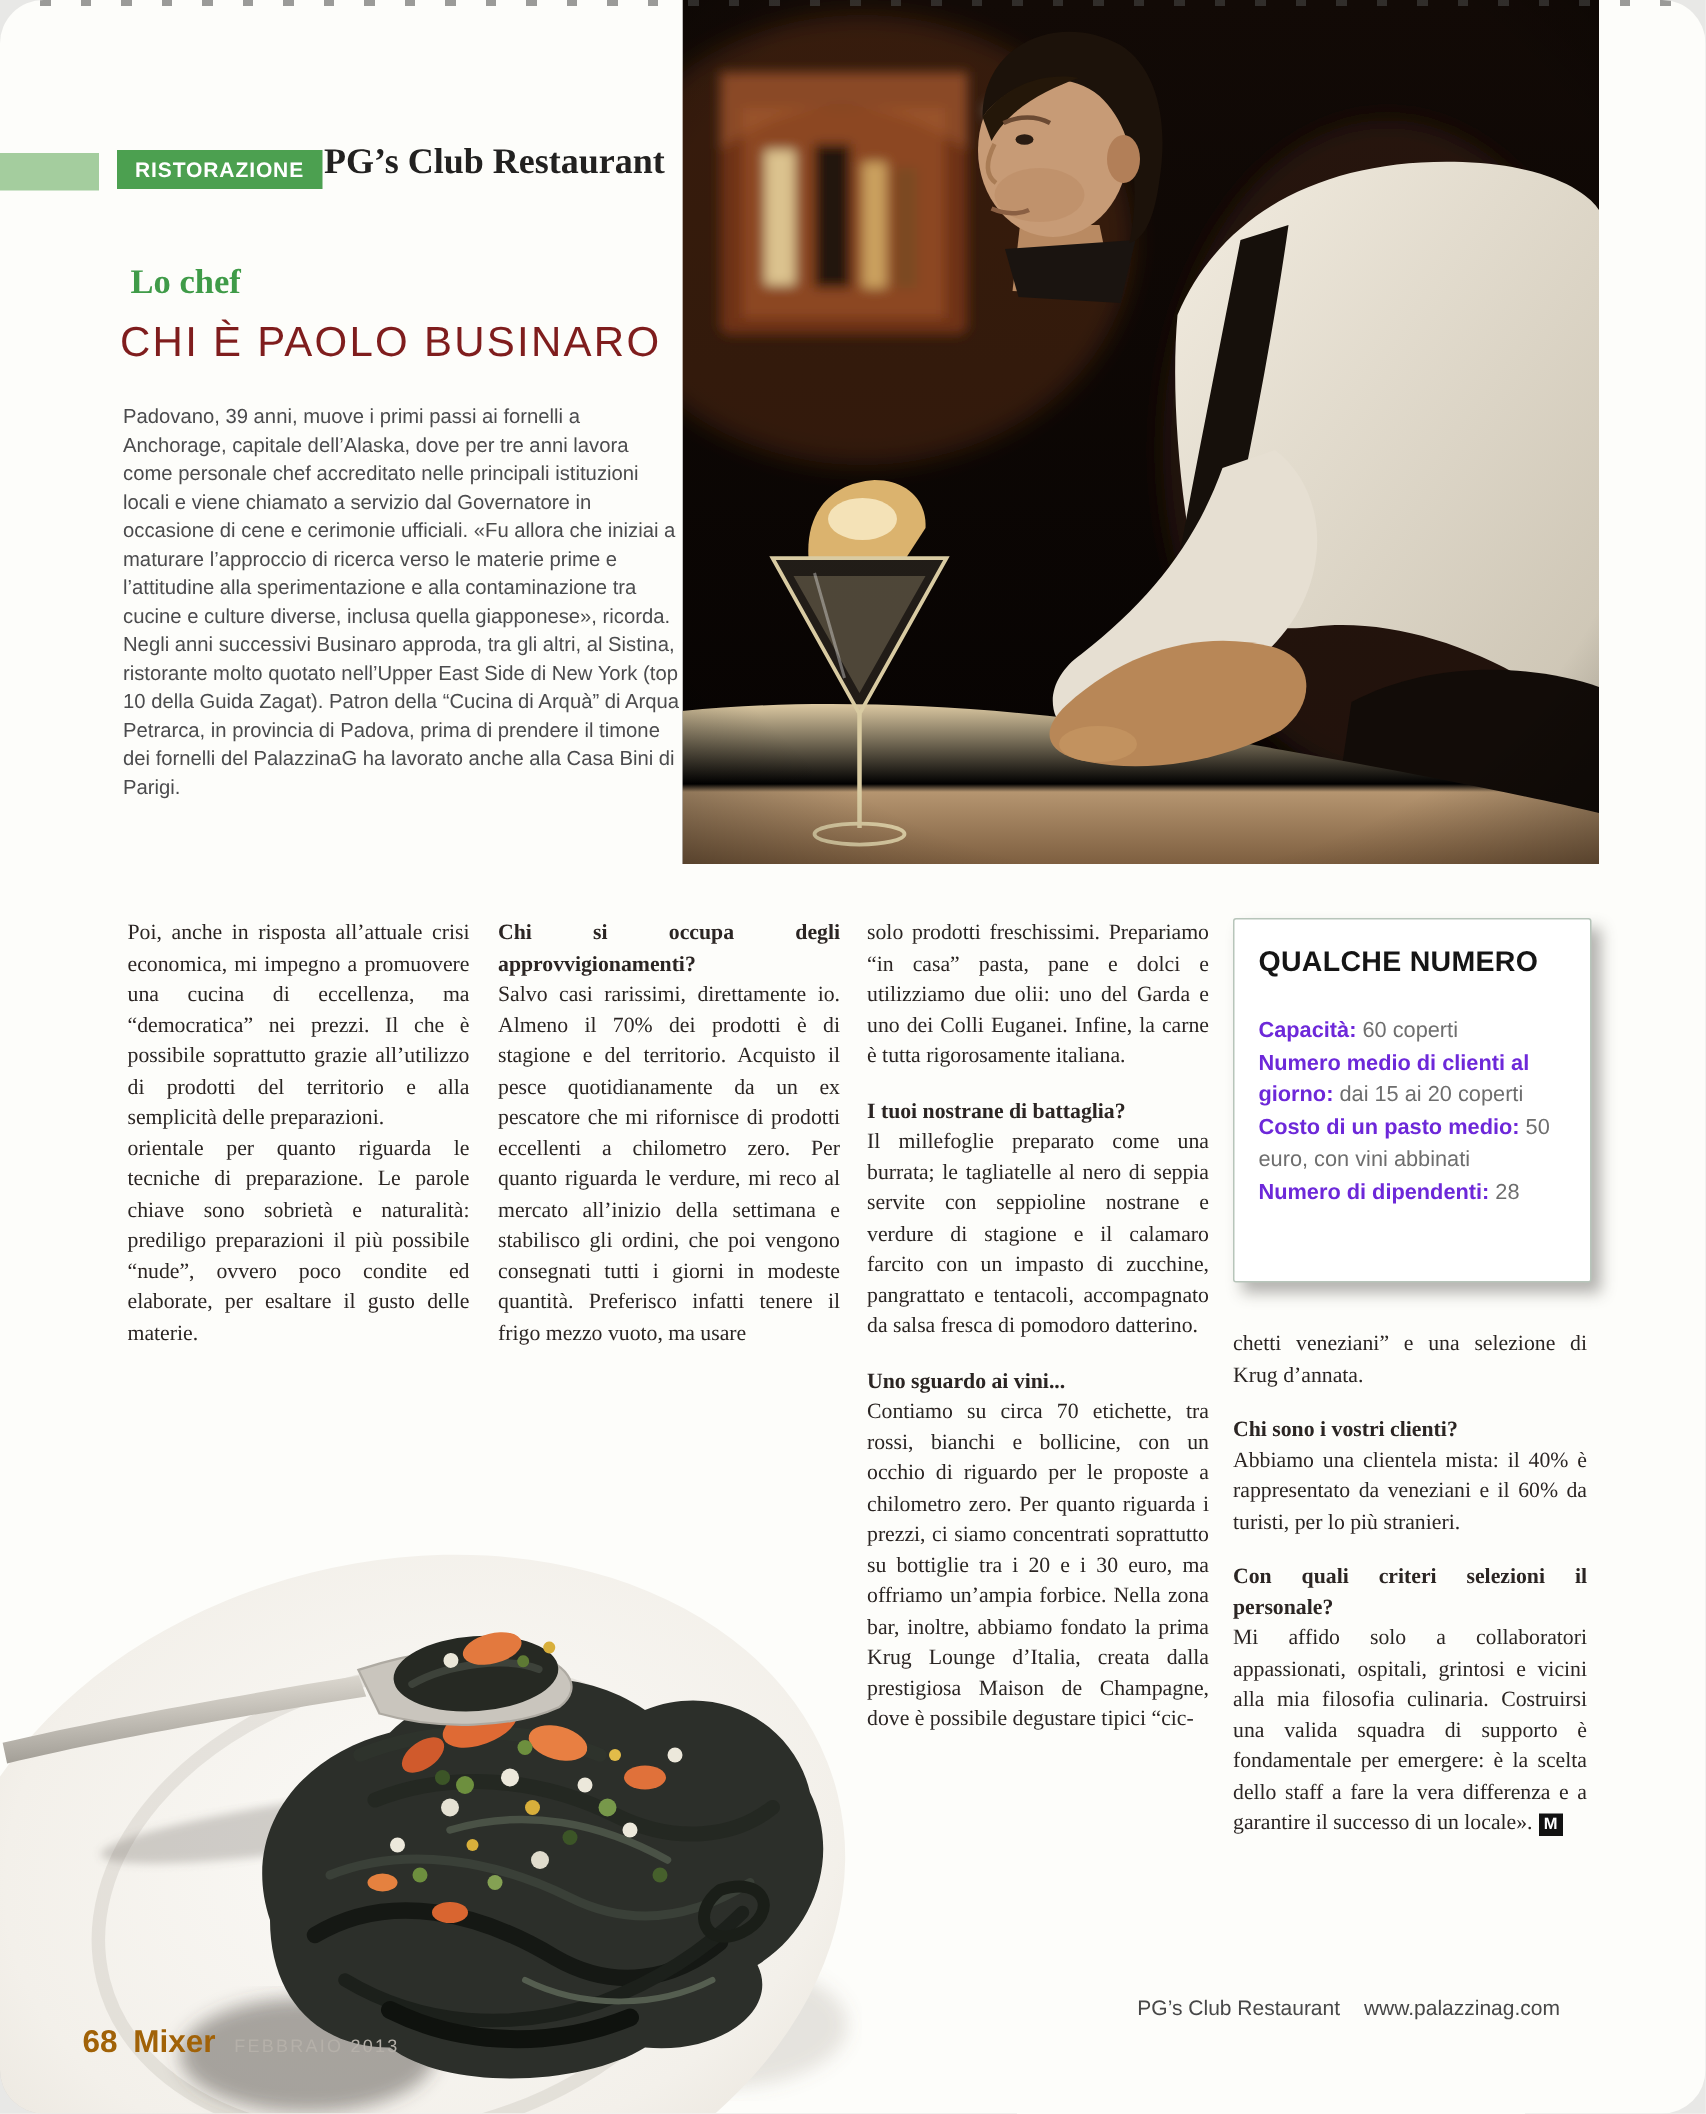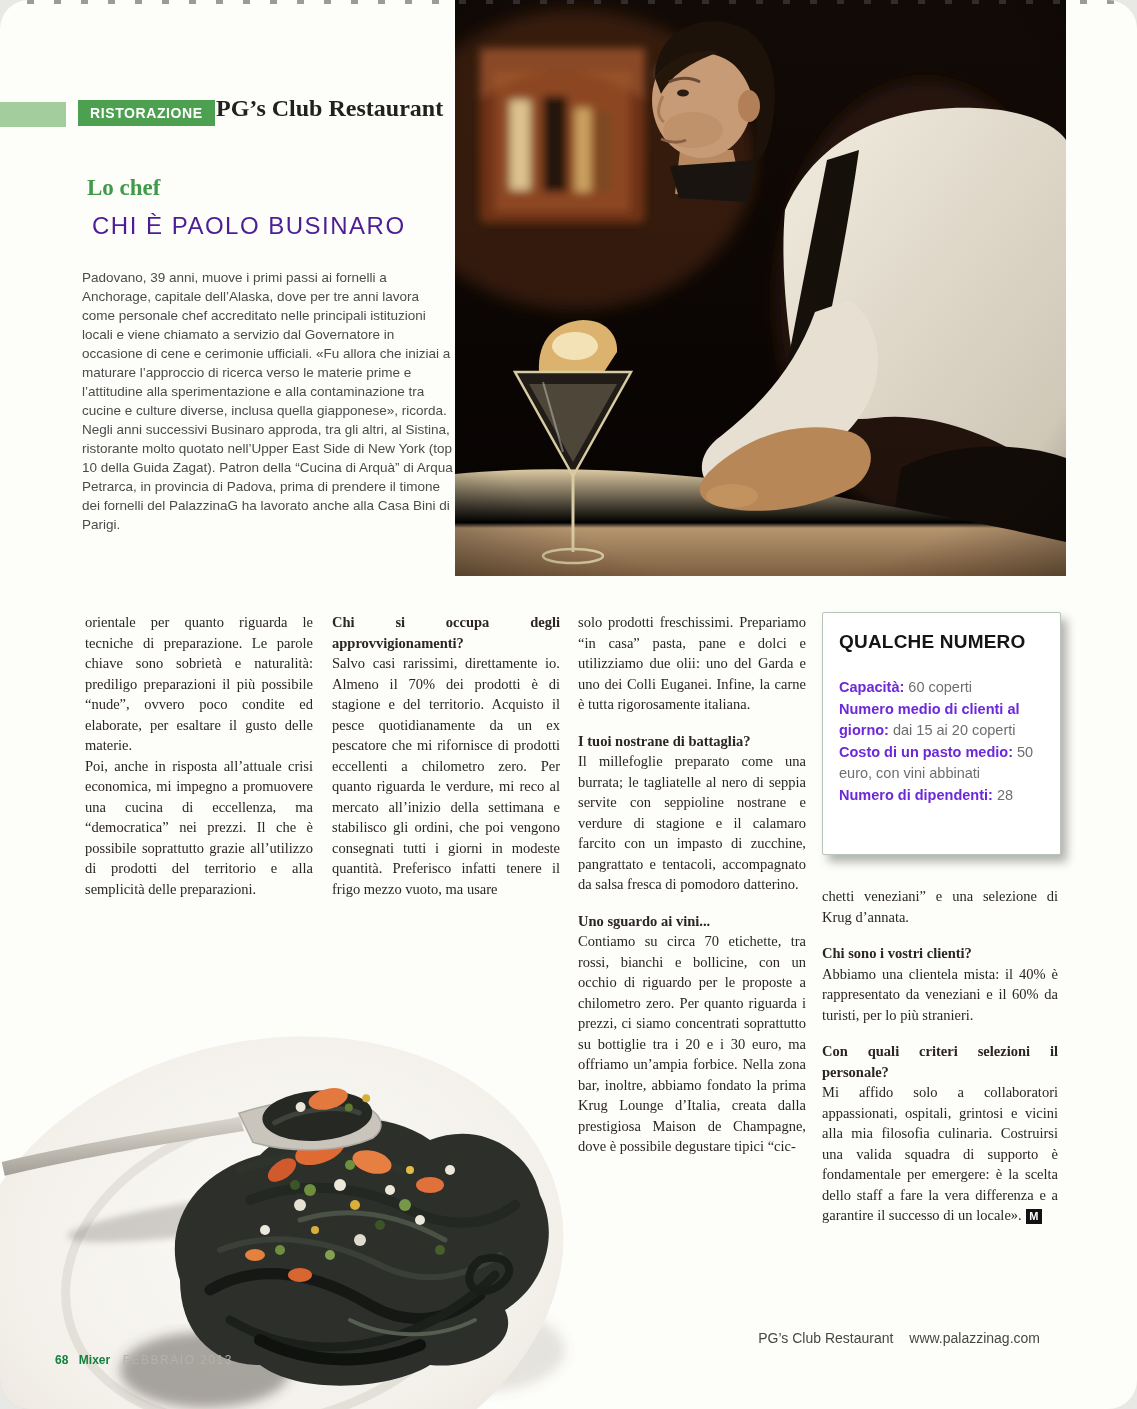--- a/index.html
+++ b/index.html
@@ -27,23 +27,23 @@
   }
   .page-title{
     position:absolute; left:216px; top:95px; z-index:4;
     font-family:"Liberation Serif",serif; font-weight:bold; font-size:24px; color:#222120;
   }
   .kicker{
     position:absolute; left:87px; top:175px;
     font-family:"Liberation Serif",serif; font-weight:bold; font-size:23px; color:#3f9b48;
   }
   .headline{
-    position:absolute; left:92px; top:212px;
-    font-family:"Liberation Sans",sans-serif; font-weight:400; font-size:24px;
-    letter-spacing:1.5px; color:#4c1d95;
+    position:absolute; left:80px; top:212px;
+    font-family:"Liberation Sans",sans-serif; font-weight:400; font-size:28px;
+    letter-spacing:1.5px; color:#7f1d1d;
   }
   .intro{
     position:absolute; left:82px; top:268px; width:372px;
     font-family:"Liberation Sans",sans-serif; font-size:13.5px; line-height:19px; color:#4b4b4d;
   }
   
   .col{position:absolute; top:612px; width:228px; font-size:14.5px; line-height:20.5px;
        text-align:justify; color:#2b2523;}
   .col p{margin:0;}
   .col .qhead{font-weight:bold; margin-top:16px;}
@@ -67,21 +67,21 @@
     font-weight:bold; font-size:19px; color:#151515; letter-spacing:.2px; margin:2px 0 24px 0;
   }
   .nb-item{font-size:14.5px; line-height:21.5px;}
   .nb-item b{color:#6d28d9;}
   .nb-item .nb-value{color:#6e6e6e;}
   
   .footer-left{
     position:absolute; left:55px; top:1350px; z-index:5;
     font-family:"Liberation Sans",sans-serif;
   }
-  .footer-left .pn, .footer-left .mag{font-weight:bold; font-size:12px; color:#15803d;}
+  .footer-left .pn, .footer-left .mag{font-weight:bold; font-size:21px; color:#a16207;}
   .footer-left .mag{margin-left:6px;}
   .footer-left .issue{font-size:12px; color:#b5b0a9; letter-spacing:1.5px; margin-left:8px;}
   .footer-right{
     position:absolute; left:700px; top:1330px; width:340px; text-align:right; z-index:4;
     font-family:"Liberation Sans",sans-serif; font-size:14px; color:#474747;
   }
   .footer-right .url{margin-left:12px;}
 </style>
 </head>
 <body>
@@ -167,22 +167,22 @@
 
   <div class="cat-strip"></div>
   <div class="cat-badge">RISTORAZIONE</div>
   <div class="page-title">PG’s Club Restaurant</div>
 
   <div class="kicker">Lo chef</div>
   <div class="headline">CHI È PAOLO BUSINARO</div>
   <div class="intro">Padovano, 39 anni, muove i primi passi ai fornelli a Anchorage, capitale dell’Alaska, dove per tre anni lavora come personale chef accreditato nelle principali istituzioni locali e viene chiamato a servizio dal Governatore in occasione di cene e cerimonie ufficiali.  «Fu allora che iniziai a maturare l’approccio di ricerca verso le materie prime e l’attitudine alla sperimentazione e alla contaminazione tra cucine e culture diverse, inclusa quella giapponese», ricorda. Negli anni successivi Businaro approda, tra gli altri, al Sistina, ristorante molto quotato nell’Upper East Side di New York (top 10 della Guida Zagat). Patron della “Cucina di Arquà” di Arqua Petrarca, in provincia di Padova, prima di prendere il timone dei fornelli del PalazzinaG ha lavorato anche alla Casa Bini di Parigi.</div>
 
   <div class="col" id="col1">
+    <p>Poi, anche in risposta all’attuale crisi economica, mi impegno a promuovere una cucina di eccellenza, ma “democratica” nei prezzi. Il che è possibile soprattutto grazie all’utilizzo di prodotti del territorio e alla semplicità delle preparazioni.</p>
     <p>orientale per quanto riguarda le tecniche di preparazione. Le parole chiave sono sobrietà e naturalità: prediligo preparazioni il più possibile “nude”, ovvero poco condite ed elaborate, per esaltare il gusto delle materie.</p>
-    <p>Poi, anche in risposta all’attuale crisi economica, mi impegno a promuovere una cucina di eccellenza, ma “democratica” nei prezzi. Il che è possibile soprattutto grazie all’utilizzo di prodotti del territorio e alla semplicità delle preparazioni.</p>
   </div>
 
   <div class="col" id="col2">
     <p class="qhead first">Chi si occupa degli approvvigionamenti?</p>
     <p>Salvo casi rarissimi, direttamente io. Almeno il 70% dei prodotti è di stagione e del territorio. Acquisto il pesce quotidianamente da un ex pescatore che mi rifornisce di prodotti eccellenti a chilometro zero. Per quanto riguarda le verdure, mi reco al mercato all’inizio della settimana e stabilisco gli ordini, che poi vengono consegnati tutti i giorni in modeste quantità. Preferisco infatti tenere il frigo mezzo vuoto, ma usare</p>
   </div>
 
   <div class="col" id="col3">
     <p>solo prodotti freschissimi. Prepariamo “in casa” pasta, pane e dolci e utilizziamo due olii: uno del Garda e uno dei Colli Euganei. Infine, la carne è tutta rigorosamente italiana.</p>
     <p class="qhead">I tuoi nostrane di battaglia?</p>

